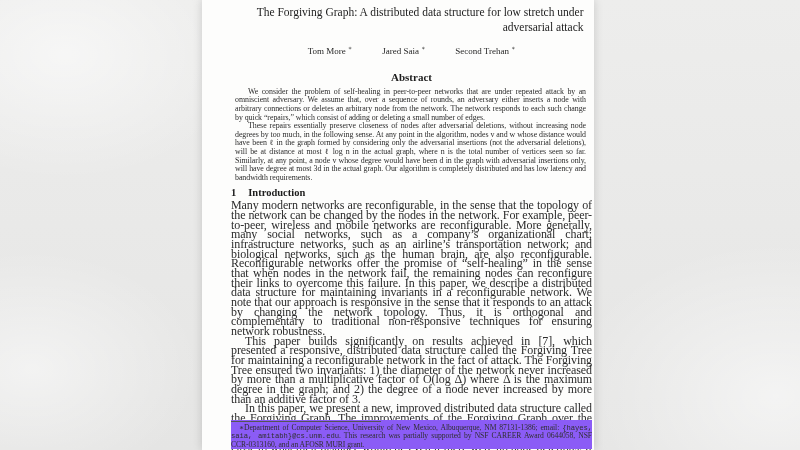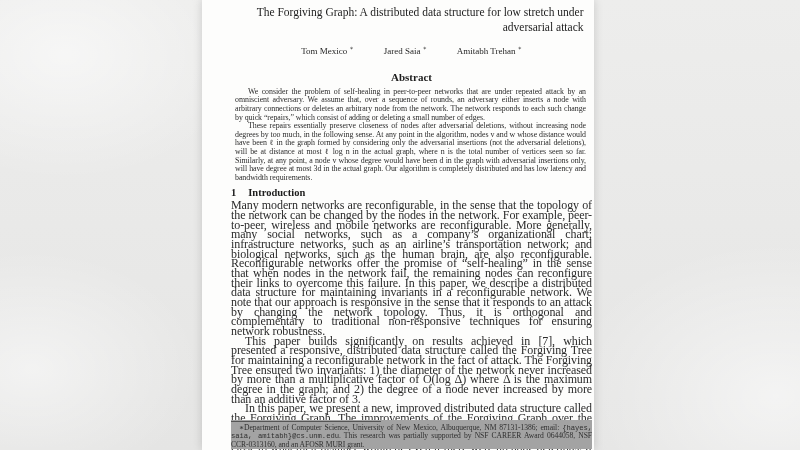--- a/index.html
+++ b/index.html
@@ -49,21 +49,21 @@
     margin-top:5px;font-weight:bold;font-size:10.5px;color:#1d1d1d;
   }
   .section-heading .sec-title{margin-left:12px;}
   .body-text{margin-top:3px;}
   .body-text p{
     margin:0;font-size:12px;line-height:9.65px;text-align:justify;
     text-indent:14px;letter-spacing:-.1px;
   }
   .body-text p.noindent{text-indent:0;}
   .footnote{
-    position:absolute;left:0;right:0;bottom:1px;background:#a3a3a3;padding-top:1px;
+    position:absolute;left:0;right:0;bottom:1px;background:#8b5cf6;padding-top:1px;
   }
   .footnote-rule{
     width:150px;border:0;border-top:1px solid #555;margin:0 0 2px 0;
   }
   .footnote-text{
     font-size:7.6px;line-height:8.3px;text-align:justify;text-indent:8px;
     letter-spacing:-.05px;color:#2f2f2f;
   }
   .footnote-text .tt{font-family:"Liberation Mono","DejaVu Sans Mono",monospace;font-size:7.2px;}
 </style>
@@ -73,23 +73,23 @@
 <div>
 
   <div class="arxiv-stamp">arXiv:0902.2501v1  [cs.DS]  14 Feb 2009</div>
 
   <div class="paper-page">
     <div class="content">
 
       <div class="title">The Forgiving Graph: A distributed data structure for low stretch under adversarial attack</div>
 
       <div class="authors">
-        <span class="author"><span>Tom Mexico</span> <sup>∗</sup></span>
+        <span class="author"><span>Tom More</span> <sup>∗</sup></span>
         <span class="author"><span>Jared Saia</span> <sup>∗</sup></span>
-        <span class="author"><span>Amitabh Trehan</span> <sup>∗</sup></span>
+        <span class="author"><span>Second Trehan</span> <sup>∗</sup></span>
       </div>
 
       <div class="abstract-heading">Abstract</div>
 
       <div class="abstract">
         <p>We consider the problem of self-healing in peer-to-peer networks that are under repeated attack by an omniscient adversary. We assume that, over a sequence of rounds, an adversary either inserts a node with arbitrary connections or deletes an arbitrary node from the network. The network responds to each such change by quick “repairs,” which consist of adding or deleting a small number of edges.</p>
         <p>These repairs essentially preserve closeness of nodes after adversarial deletions, without increasing node degrees by too much, in the following sense. At any point in the algorithm, nodes v and w whose distance would have been ℓ in the graph formed by considering only the adversarial insertions (not the adversarial deletions), will be at distance at most ℓ log n in the actual graph, where n is the total number of vertices seen so far. Similarly, at any point, a node v whose degree would have been d in the graph with adversarial insertions only, will have degree at most 3d in the actual graph. Our algorithm is completely distributed and has low latency and bandwidth requirements.</p>
       </div>
 
       <div class="section-heading">

